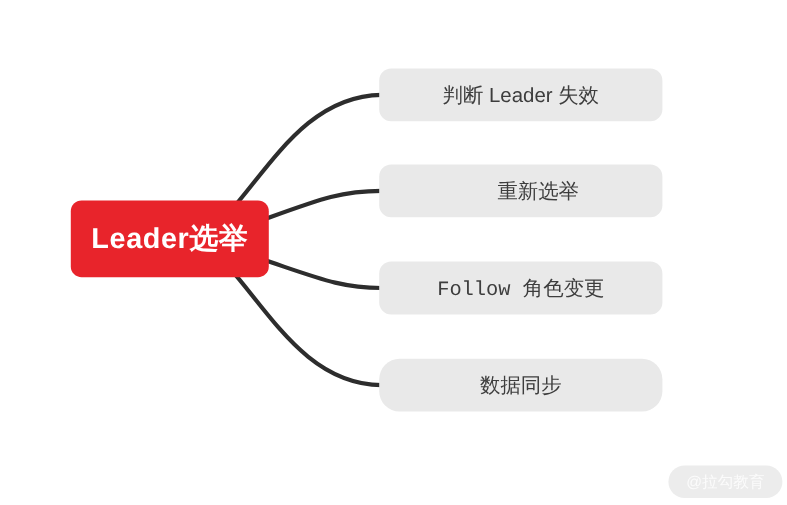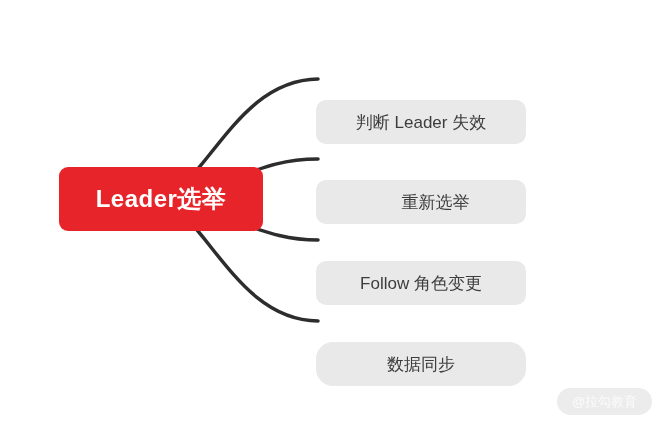--- a/index.html
+++ b/index.html
@@ -26,55 +26,54 @@
   .connectors path {
     fill: none;
     stroke: #2d2d2d;
     stroke-width: 3.5;
     stroke-linecap: round;
   }
   .root-node {
     position: absolute;
     left: 59px;
     top: 167px;
-    width: 204px;
+    width: 165px;
     height: 64px;
     background: #e8242b;
     border-radius: 9px;
     display: flex;
     align-items: center;
     justify-content: center;
     color: #ffffff;
     font-size: 24px;
     font-weight: bold;
     letter-spacing: 0.5px;
     z-index: 2;
     box-sizing: border-box;
   }
   .branch-node {
     position: absolute;
     left: 316px;
-    width: 210px;
+    width: 236px;
     height: 44px;
     background: #e9e9e9;
     border-radius: 10px;
     display: flex;
     align-items: center;
     justify-content: center;
     color: #3d3d3d;
     font-size: 17px;
     font-weight: 500;
     z-index: 2;
     box-sizing: border-box;
     white-space: nowrap;
-    margin-top: 43px;
   }
   .branch-1 { top: 57px; }
   .branch-2 { top: 137px; padding-left: 29px; }
-  .branch-3 { top: 218px; }
+  .branch-3 { top: 218px; font-family: Liberation Mono, monospace; }
   .branch-4 { top: 299px; border-radius: 17px; }
   .watermark {
     position: absolute;
     left: 557px;
     top: 388px;
     width: 95px;
     height: 27px;
     background: #ececec;
     border-radius: 14px;
     display: flex;

